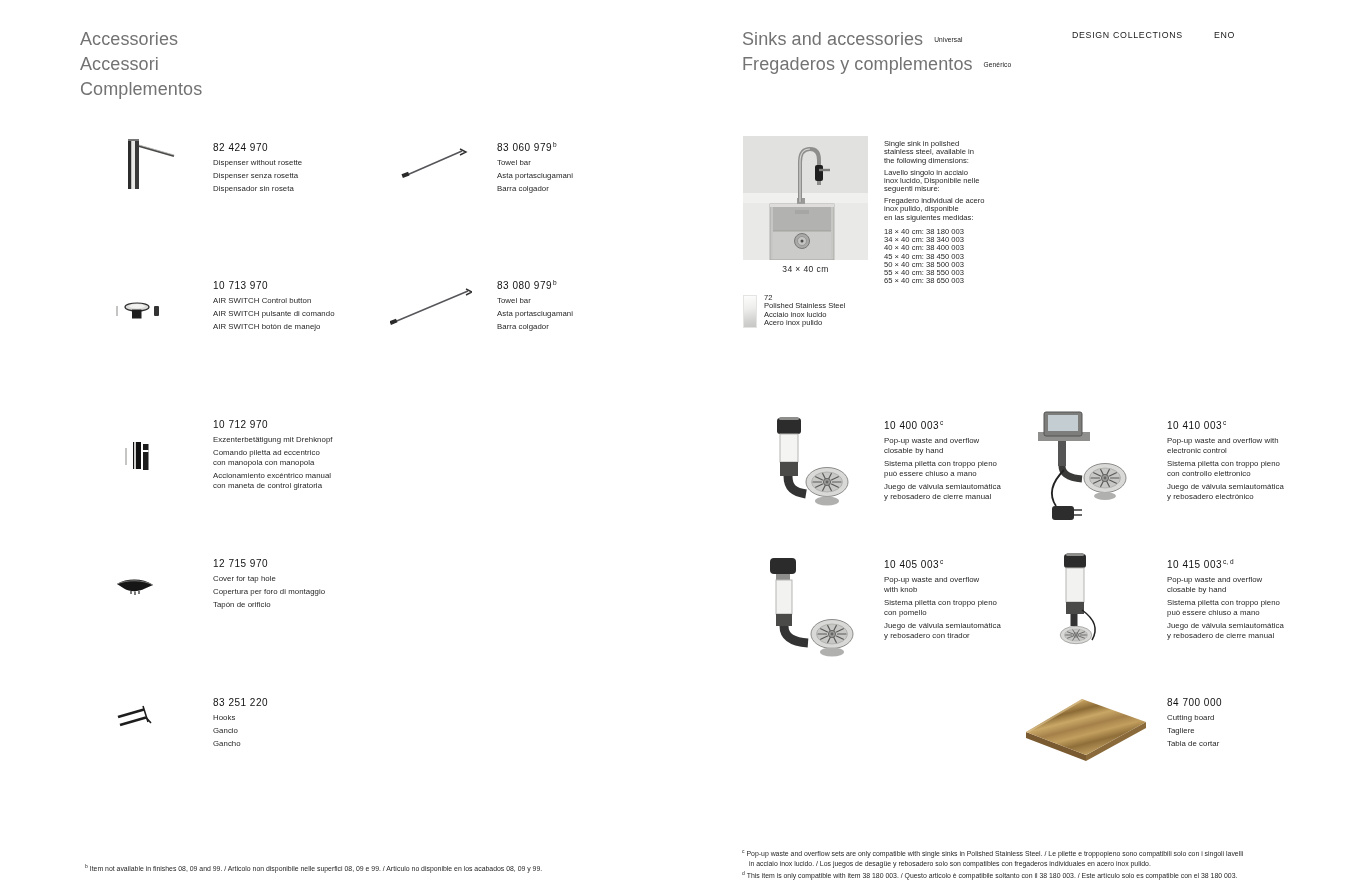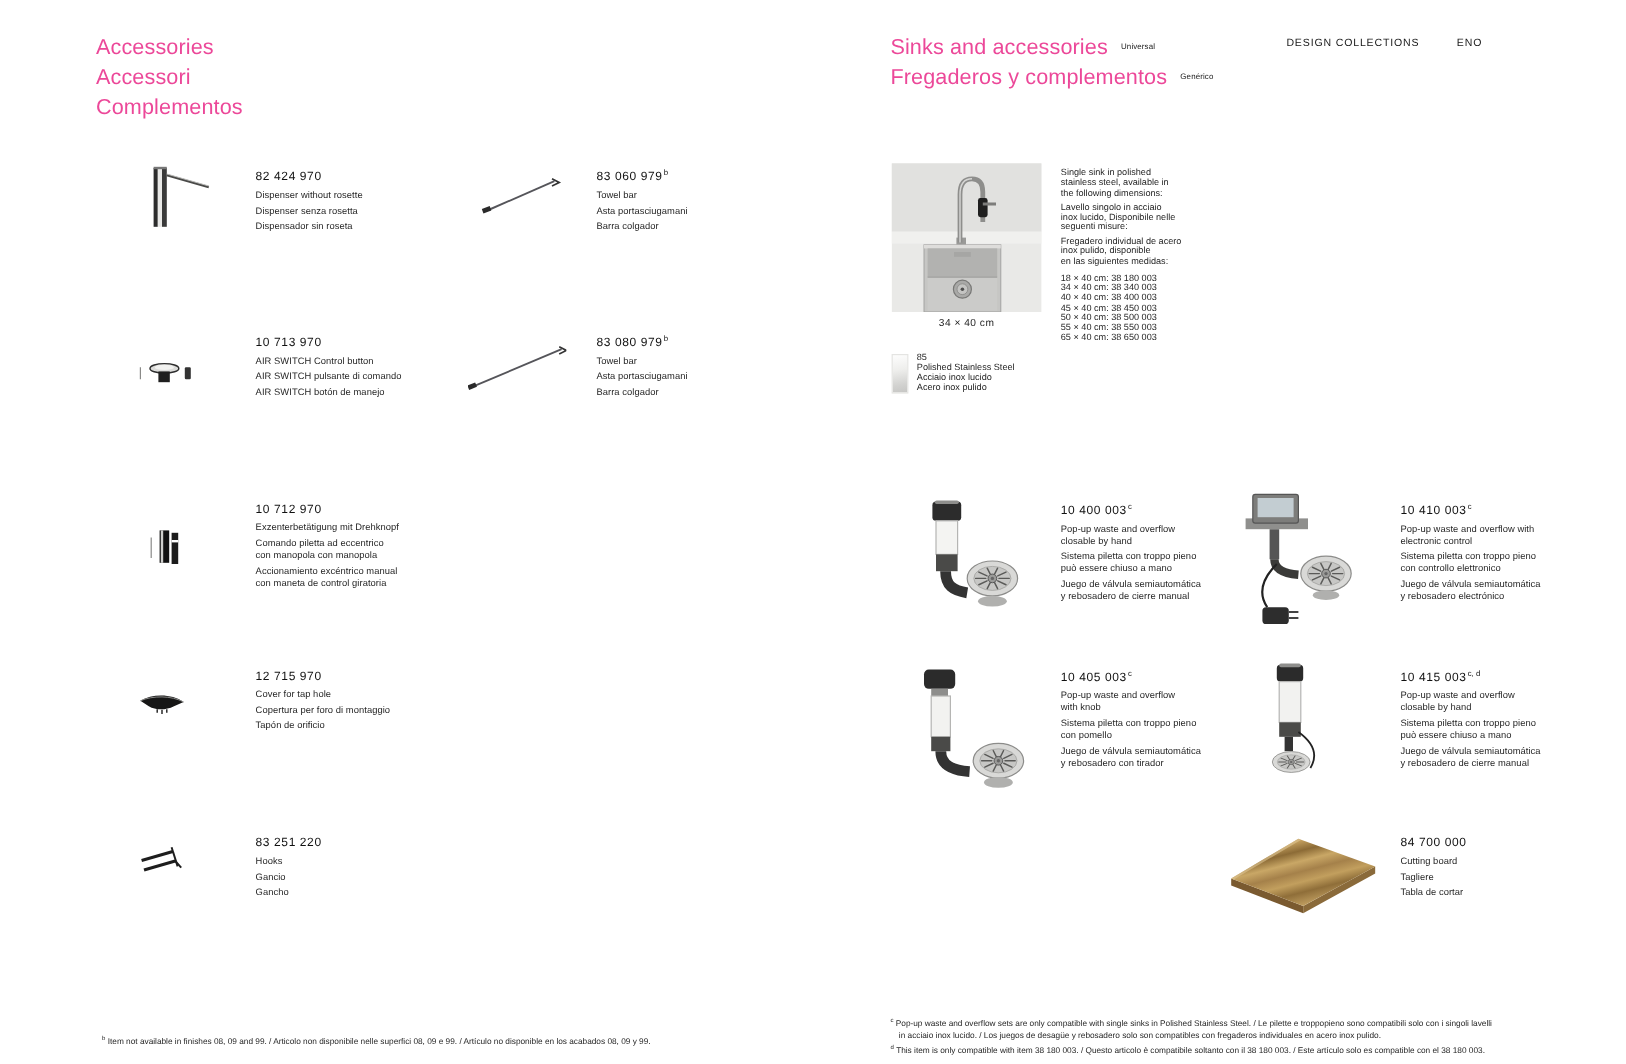--- a/index.html
+++ b/index.html
@@ -1,21 +1,21 @@
 <!DOCTYPE html>
 <html><head>
 <meta charset="utf-8">
 <style>
   *{margin:0;padding:0;box-sizing:border-box}
   html,body{background:#fff}
   body{font-family:"Liberation Sans",sans-serif;color:#1c1c1c}
   #page{position:relative;width:1355px;height:887px;background:#fff;overflow:hidden}
   .abs{position:absolute}
   .tline{display:flex;align-items:center}
-  .tmain{font-size:18px;line-height:24.8px;letter-spacing:.1px;color:#ec4899}
+  .tmain{font-size:18px;line-height:24.8px;letter-spacing:.1px;color:#737373}
   .ttag{font-size:6.6px;margin-left:11px;letter-spacing:.1px;color:#191919}
   .hdr{font-size:8.8px;letter-spacing:.7px;color:#191919}
   .pcode{font-size:10px;letter-spacing:.5px;color:#111;line-height:12px;margin-bottom:4px}
   .pcode sup{font-size:6.5px;letter-spacing:0;margin-left:1px}
   .prod{width:172px}
   .para{font-size:7.8px;line-height:10px;letter-spacing:.05px;color:#262626;margin-bottom:3px;white-space:pre-line}
   .sline{font-size:7.6px;line-height:8.35px;color:#262626;white-space:pre-line}
   .spara{margin-bottom:3.5px}
   .szline{font-size:7.6px;line-height:8.2px;color:#262626}
   .fin{font-size:7.6px;line-height:8.3px;color:#262626}
@@ -224,21 +224,21 @@
     <div class="szline">34 × 40 cm: 38 340 003</div>
     <div class="szline">40 × 40 cm: 38 400 003</div>
     <div class="szline">45 × 40 cm: 38 450 003</div>
     <div class="szline">50 × 40 cm: 38 500 003</div>
     <div class="szline">55 × 40 cm: 38 550 003</div>
     <div class="szline">65 × 40 cm: 38 650 003</div>
   </div>
 
   <div class="swatch abs" style="left:743px;top:295px"></div>
   <div class="abs" style="left:764px;top:294px;width:140px">
-    <div class="fin">85</div>
+    <div class="fin">72</div>
     <div class="fin">Polished Stainless Steel</div>
     <div class="fin">Acciaio inox lucido</div>
     <div class="fin">Acero inox pulido</div>
   </div>
 
   <svg class="abs" style="left:750px;top:412px" width="120" height="100">
     <rect x="27" y="6" width="24" height="16" rx="3" fill="#2c2c2c"></rect>
     <rect x="29" y="5" width="20" height="3" rx="1.5" fill="#8e8e8c"></rect>
     <rect x="30" y="22" width="18" height="28" fill="#f4f4f2" stroke="#b5b5b3" stroke-width="1"></rect>
     <rect x="30" y="50" width="18" height="14" fill="#4a4a48"></rect>

